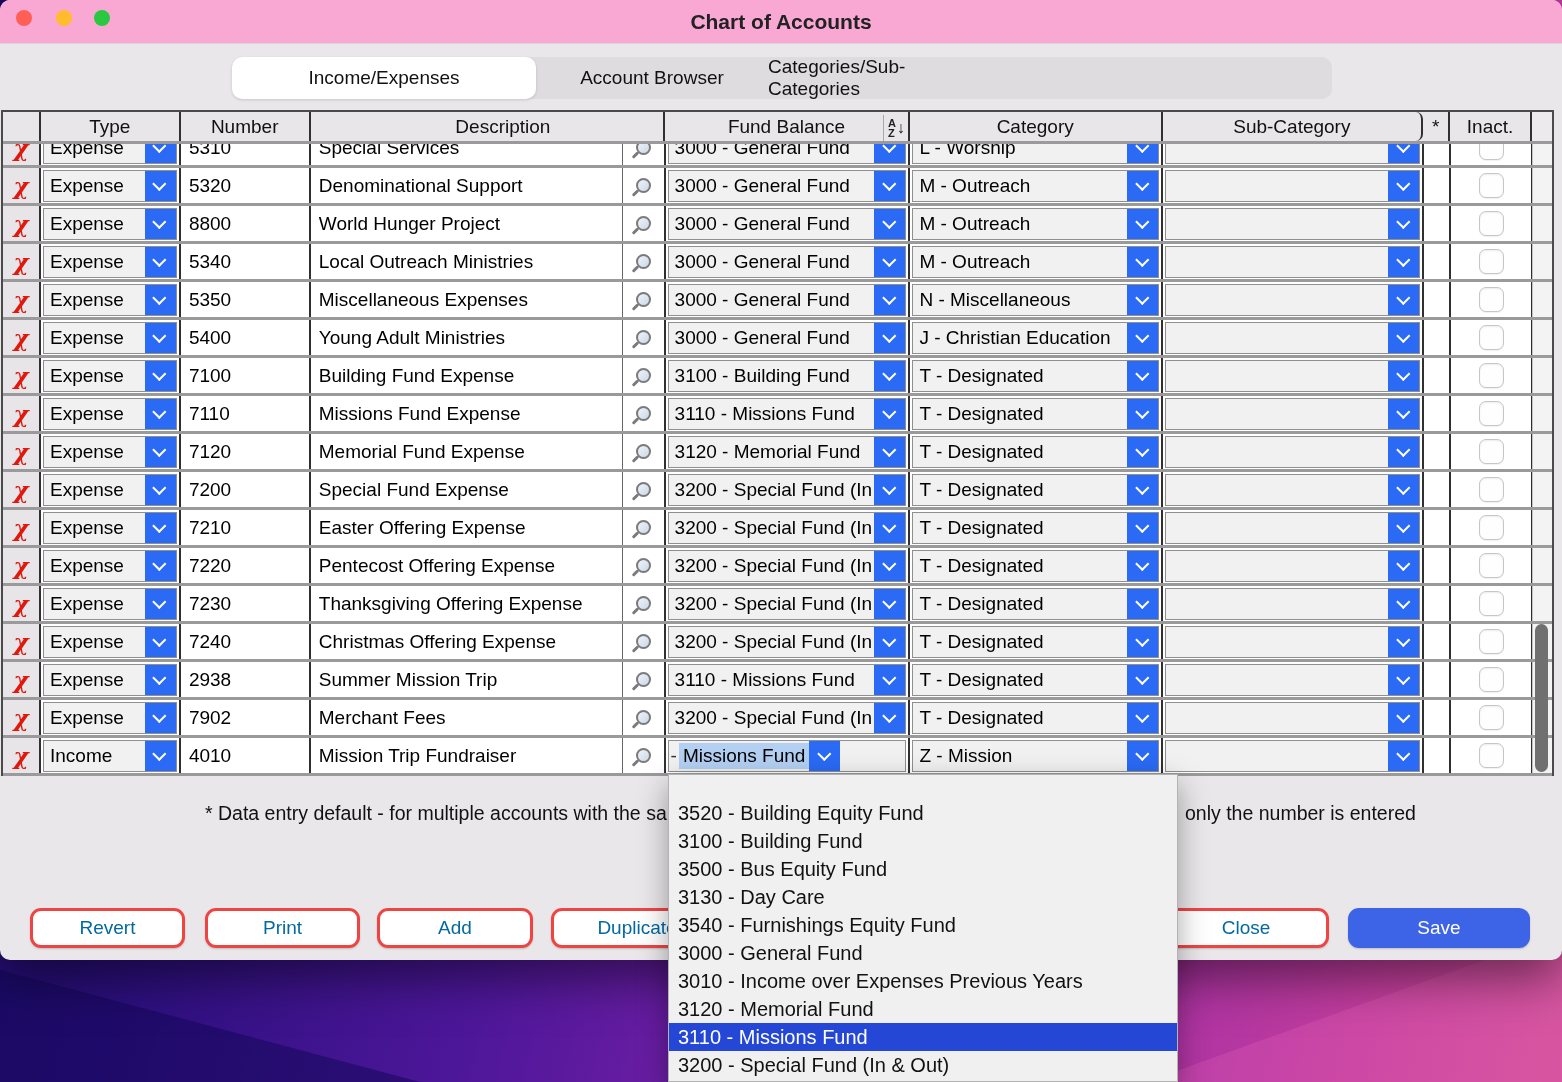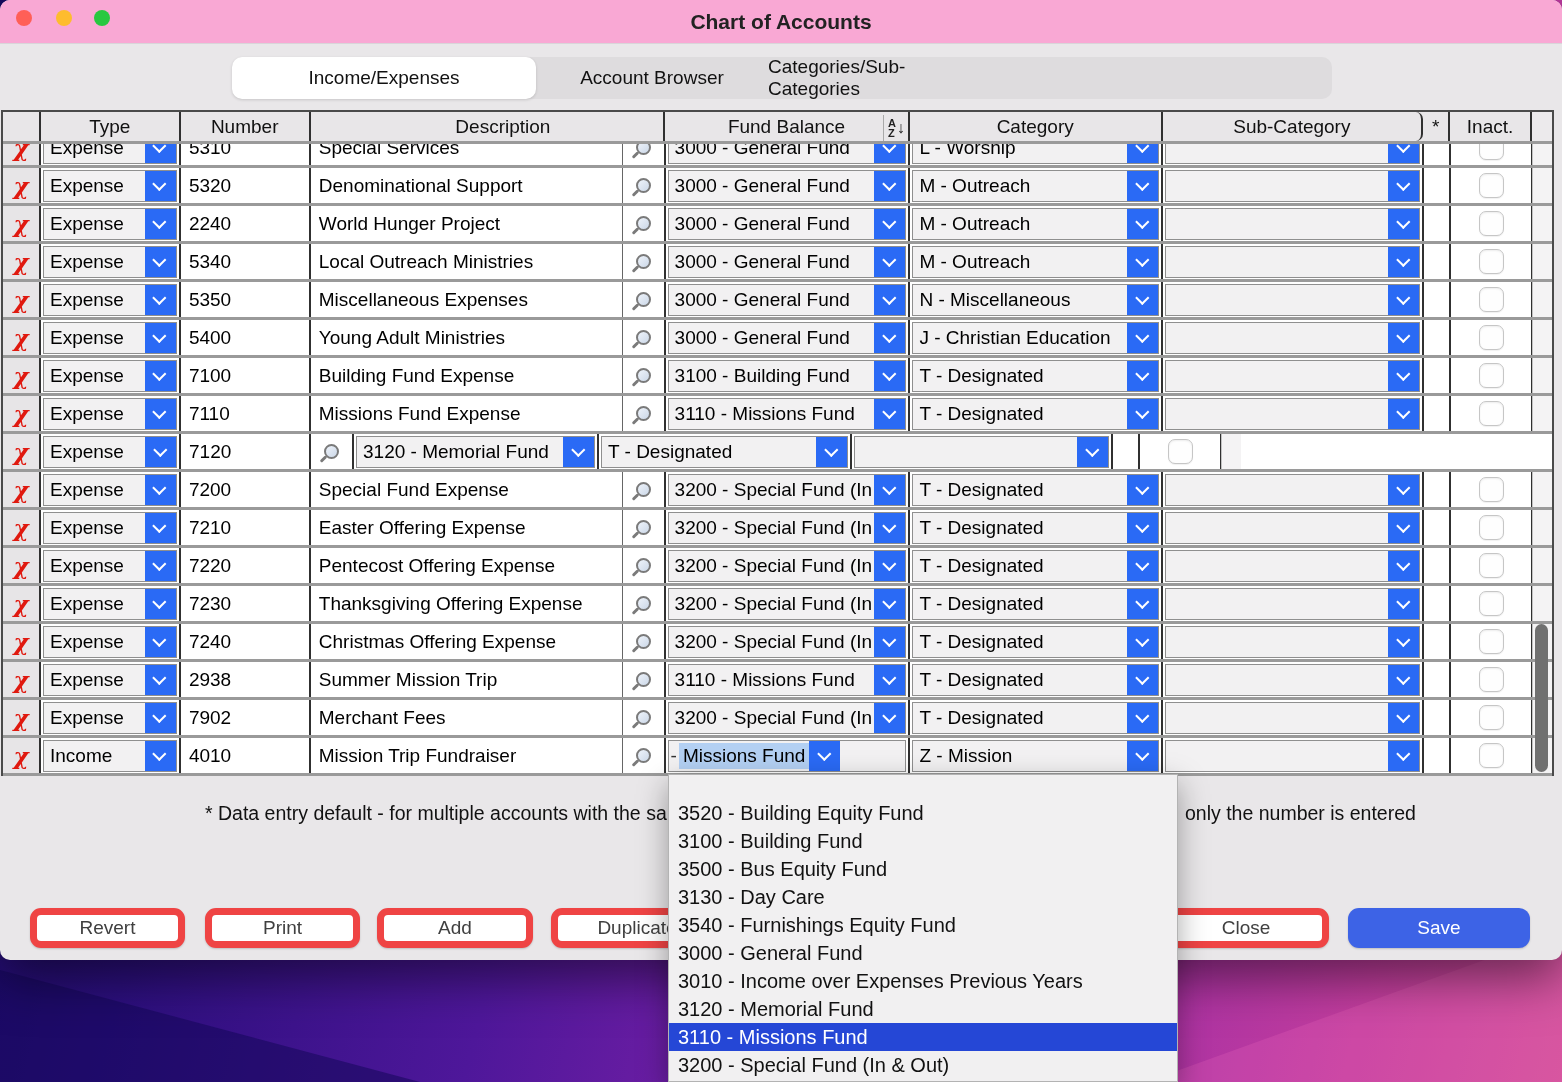--- a/index.html
+++ b/index.html
@@ -105,23 +105,23 @@
   .partial-clip{height:24px;overflow:hidden;position:relative;}
   .partial-clip .row{transform:translateY(-14px);}
 
   .scroll-thumb{position:absolute;right:4px;top:512px;width:13px;height:148px;background:#707070;border-radius:7px;z-index:5;}
 
   
   .note{position:absolute;top:802px;font-size:19.5px;color:#111;white-space:nowrap;}
   .note.left{left:205px;}
   .note.right{left:1185px;}
 
-  .btn{position:absolute;top:908px;height:40px;background:#fff;border:7px solid #ef4444;border-radius:11px;
+  .btn{position:absolute;top:908px;height:40px;background:#fff;border:3px solid #ef4444;border-radius:11px;
     box-shadow:0 1px 2px rgba(0,0,0,.18);display:flex;align-items:center;justify-content:center;
-    font-size:19px;color:#404040;cursor:default;}
+    font-size:19px;color:#0369a1;cursor:default;}
   .btn.revert{left:30px;width:155px;}
   .btn.print{left:205px;width:155px;}
   .btn.add{left:377px;width:156px;}
   .btn.duplicate{left:551px;width:172px;}
   .btn.close{left:1163px;width:166px;}
   .btn.save{left:1348px;width:182px;background:var(--save-button-blue);color:#fff;border:none;}
 
   
   .dd-panel{position:absolute;left:668px;top:774px;width:510px;height:308px;background:#f1f0f1;
     border:1px solid #b3b3b3;box-shadow:0 10px 28px rgba(0,0,0,.35);padding-top:24px;overflow:hidden;z-index:10;}
@@ -279,21 +279,21 @@
       <span class="delx"></span>
     </div>
     <div class="cell c-type">
       <div class="field">
         <span class="field-label">Expense</span>
         <span class="dd-btn">
                   <span class="chev"></span>
                 </span>
       </div>
     </div>
-    <div class="cell c-num txt">2240</div>
+    <div class="cell c-num txt">8800</div>
     <div class="cell c-desc txt">World Hunger Project</div>
     <div class="cell c-mag">
       <span class="mag"></span>
     </div>
     <div class="cell c-fund">
       <div class="field fund-field">
         <span class="field-label">3000 - General Fund</span>
         <span class="dd-btn">
                   <span class="chev"></span>
                 </span>
@@ -562,20 +562,21 @@
     </div>
     <div class="cell c-type">
       <div class="field">
         <span class="field-label">Expense</span>
         <span class="dd-btn">
                   <span class="chev"></span>
                 </span>
       </div>
     </div>
     <div class="cell c-num txt">7120</div>
+    <div class="cell c-desc txt">Memorial Fund Expense</div>
     <div class="cell c-mag">
       <span class="mag"></span>
     </div>
     <div class="cell c-fund">
       <div class="field fund-field">
         <span class="field-label">3120 - Memorial Fund</span>
         <span class="dd-btn">
                   <span class="chev"></span>
                 </span>
       </div>

